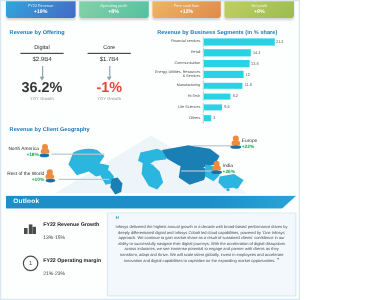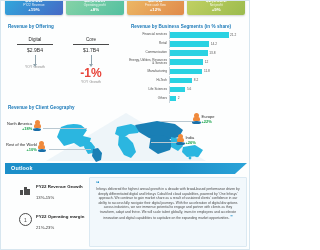--- a/index.html
+++ b/index.html
@@ -162,20 +162,21 @@
   </div>
 
   <div class="sec-title" style="left:7px;top:23px;">Revenue by Offering</div>
 
   <div class="offering-wrap">
     <div class="off-col a">
       <div class="off-name">Digital</div>
       <div class="off-rule"></div>
       <div class="off-amt">$2.9B4</div>
       <div class="off-arrow"></div>
+      <div class="off-big">36.2%</div>
       <div class="off-sub">YOY Growth</div>
     </div>
     <div class="off-col b">
       <div class="off-name">Core</div>
       <div class="off-rule"></div>
       <div class="off-amt">$1.7B4</div>
       <div class="off-arrow"></div>
       <div class="off-big neg">-1%</div>
       <div class="off-sub">YOY Growth</div>
     </div>

